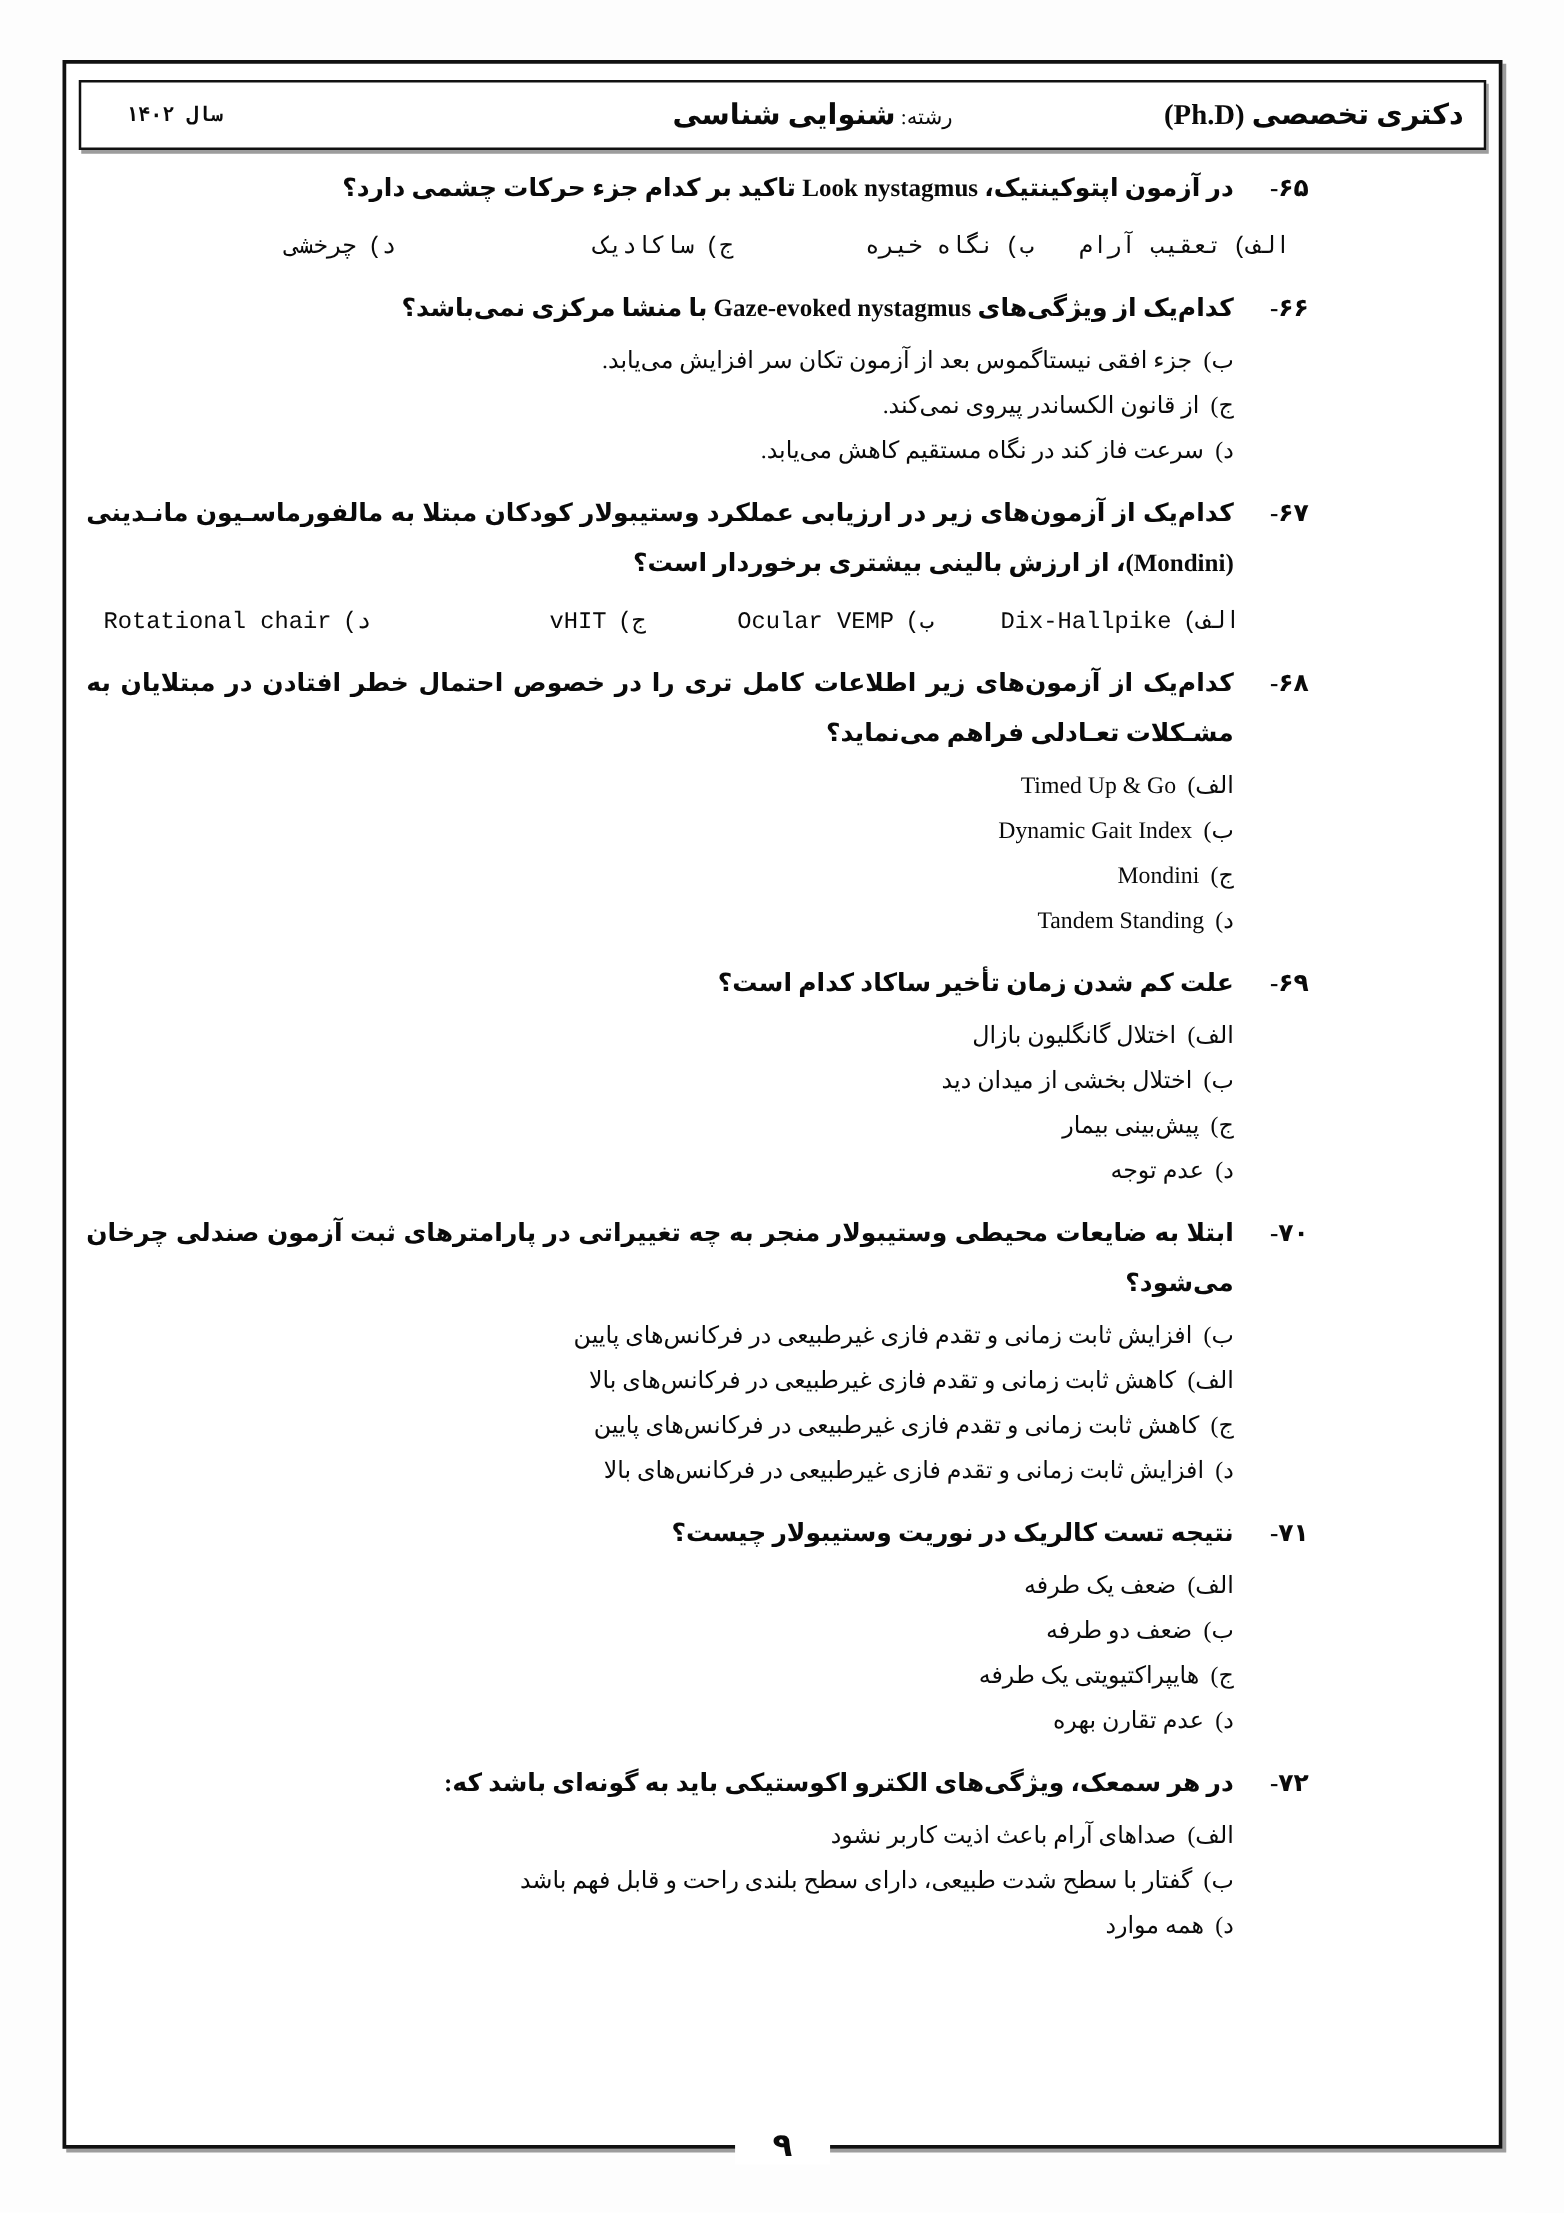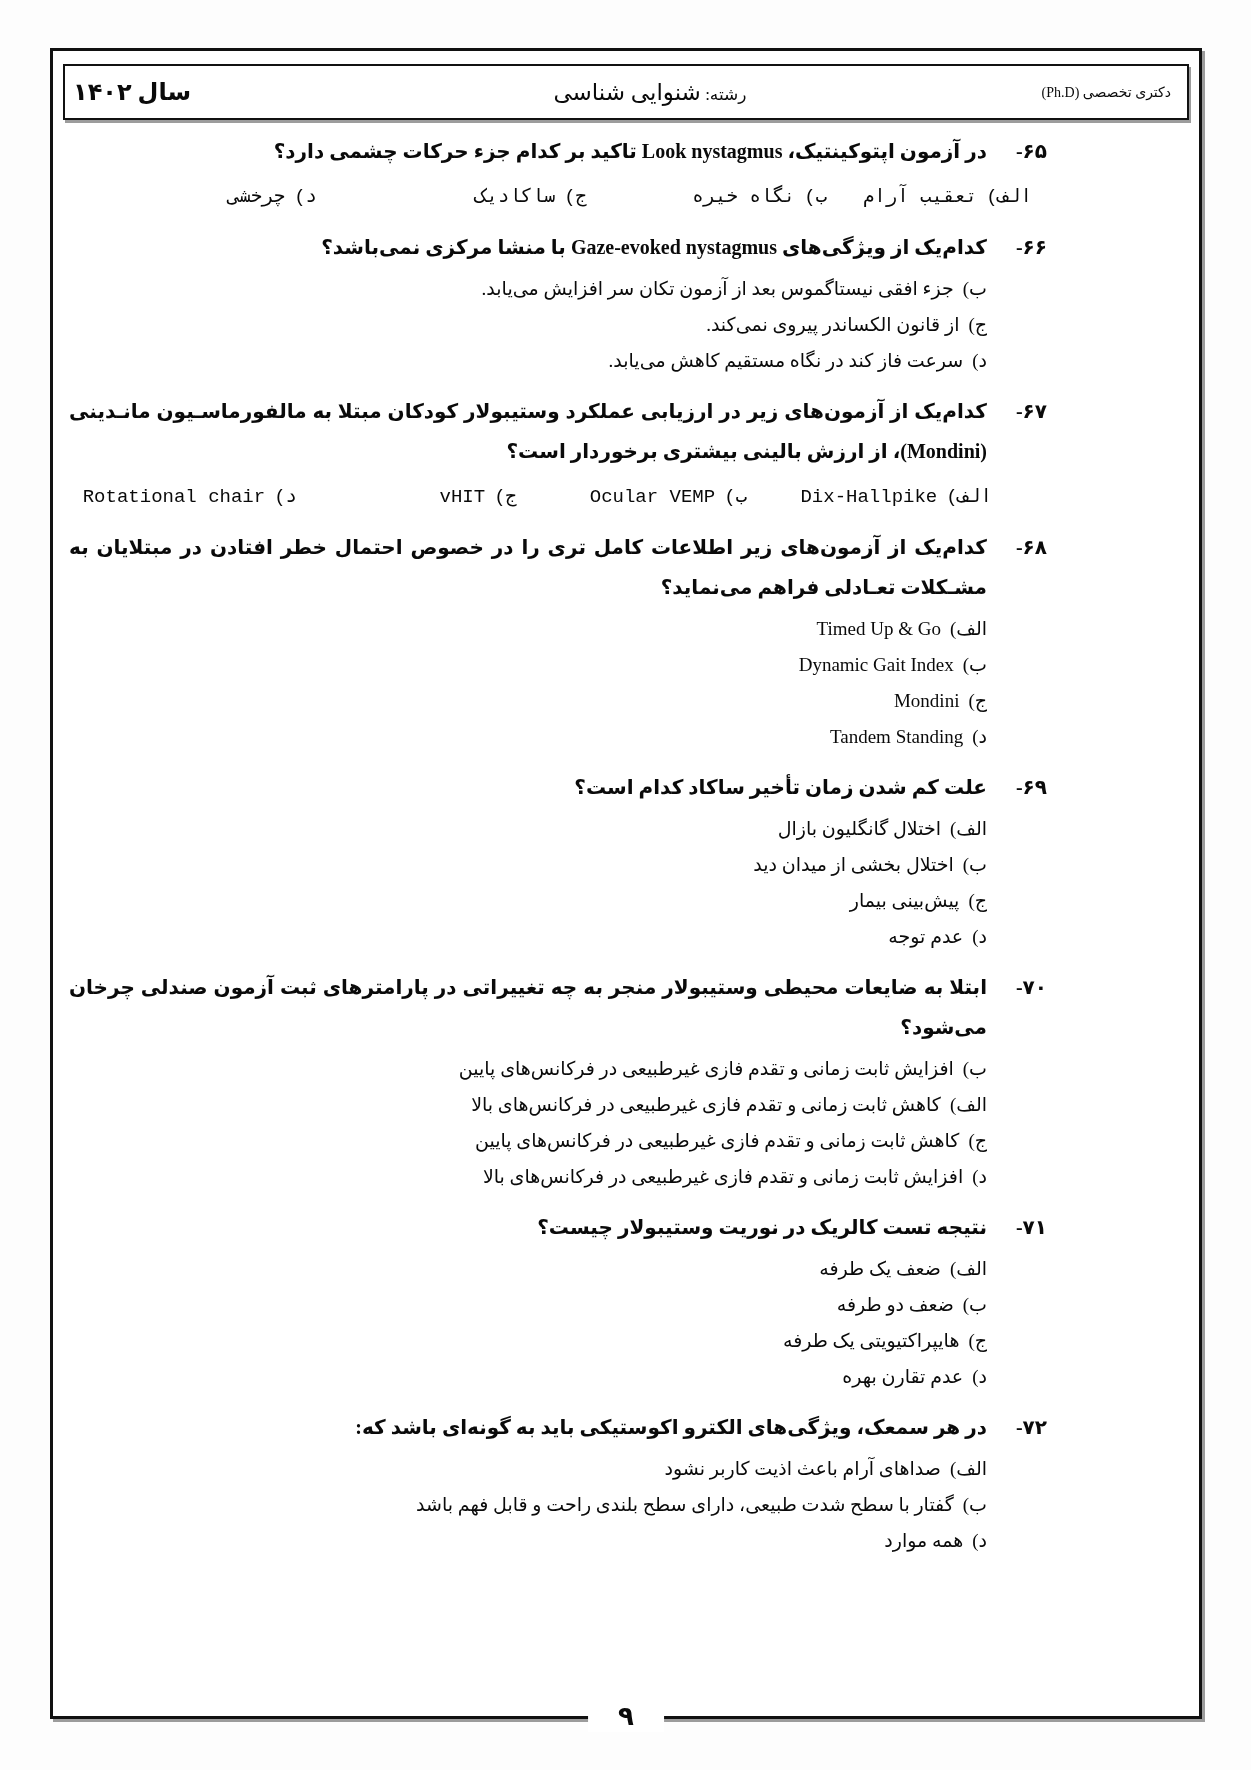--- a/index.html
+++ b/index.html
@@ -11,24 +11,24 @@
   .frame{
     position:absolute;left:50px;top:48px;width:1146px;height:1665px;
     border:3px solid #111;background:#fff;
     box-shadow:3px 3px 0 #9c9c9c;
   }
   .header-box{
     position:absolute;top:13px;left:10px;right:10px;height:52px;
     border:2px solid #111;background:#fff;
     box-shadow:2px 3px 0 #9c9c9c;
   }
-  .hb-right{position:absolute;right:16px;top:50%;transform:translateY(-50%);font-weight:normal;font-size:14px;}
+  .hb-right{position:absolute;right:16px;top:50%;transform:translateY(-50%);font-weight:bold;font-size:23px;}
   .hb-center{position:absolute;left:0;right:0;top:50%;transform:translateY(-50%);text-align:center;font-size:17px;}
-  .hb-center b{font-size:23px;font-weight:normal;margin-left:48px;}
-  .hb-left{position:absolute;left:8px;top:50%;transform:translateY(-50%);font-weight:bold;font-size:24px;}
+  .hb-center b{font-size:23px;font-weight:bold;margin-left:48px;}
+  .hb-left{position:absolute;left:36px;top:50%;transform:translateY(-50%);font-weight:bold;font-size:16px;font-family:Liberation Mono, monospace;}
 
   .content{
     position:absolute;top:80px;right:152px;left:16px;
   }
   .q{position:relative;padding-right:60px;margin-bottom:12px;}
   .q-num{
     position:absolute;right:0;top:0;width:56px;
     font-weight:bold;font-size:20px;line-height:40px;text-align:right;
     letter-spacing:1px;
   }

